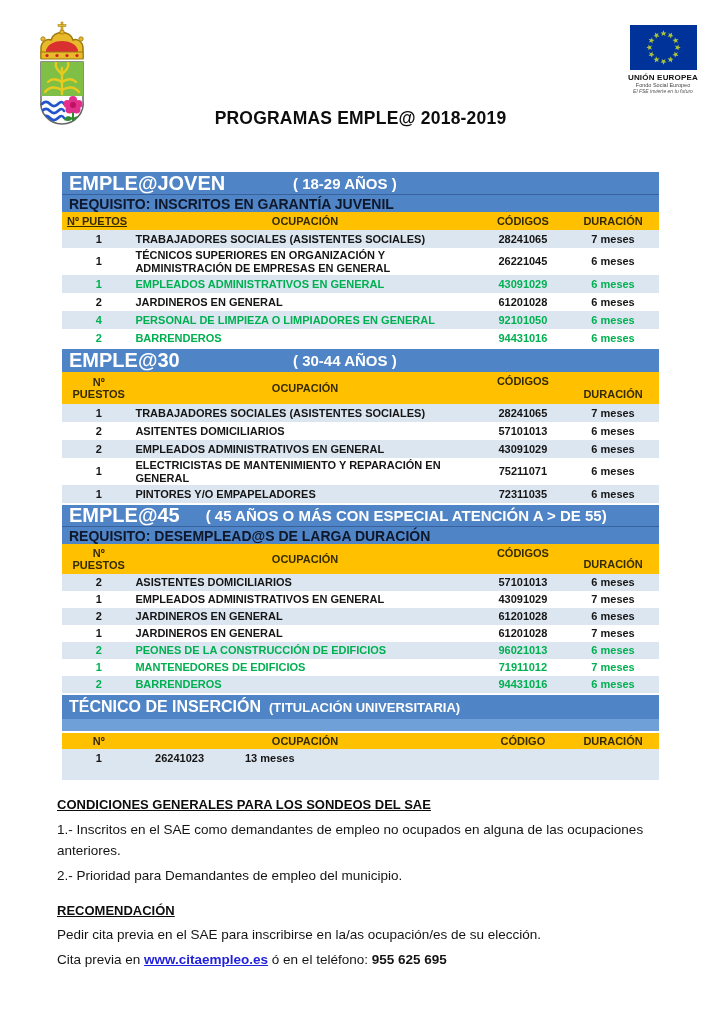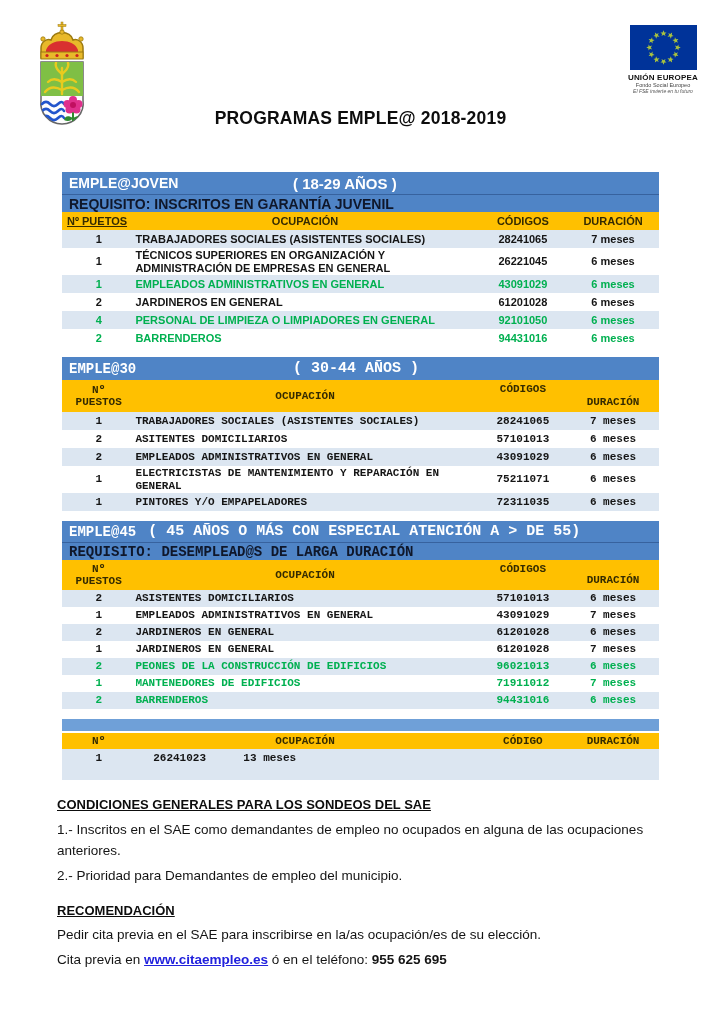--- a/index.html
+++ b/index.html
@@ -14,30 +14,30 @@
   .eu-name{font-size:8px;font-weight:bold;color:#111;margin-top:3px;letter-spacing:.2px;}
   .eu-l1{font-size:5.5px;color:#444;}
   .eu-l2{font-size:5px;color:#555;font-style:italic;}
   .title{
     position:absolute;top:108px;left:0;width:100%;text-align:center;
     font-size:17.5px;font-weight:bold;color:#0d0d0d;letter-spacing:.2px;
   }
   
   .tables{position:absolute;left:62px;top:172px;width:597px;}
   .tbl{width:100%;}
-  .tbl+.tbl{margin-top:10px;font-family:Liberation Mono, monospace;}
+  .tbl+.tbl{margin-top:2px;}
   .band{
     display:flex;align-items:center;background:var(--header-blue,#4F84C6);
     color:#fff;font-weight:bold;padding-left:7px;box-sizing:border-box;
   }
   .t1 .band,.t3 .band{border-bottom:1px solid rgba(26,58,108,.45);}
-  .band .t{font-size:14px;}
+  .band .t{font-size:20px;}
   .band .a{font-size:15px;}
   .t1 .band,.t2 .band{height:23px;}
-  .t3 .band{height:22px;}
+  .t3 .band{height:22px;gap:14px;}
   .t4 .band{height:24px;}
   .t1 .band .t,.t2 .band .t{width:224px;flex:none;}
   .t3 .band .t{margin-right:12px;}
   .t4 .band .t{font-size:16px;margin-right:8px;}
   .t4 .band .a{font-size:13px;}
   .req{
     height:17px;display:flex;align-items:center;background:var(--header-blue,#4F84C6);
     color:#0f172a;font-weight:bold;font-size:14px;padding-left:7px;box-sizing:border-box;
   }
   .strip{height:12px;background:var(--header-blue-light,#6FA0D8);margin-bottom:2px;}
@@ -315,20 +315,24 @@
           <div class="row stripe green">
             <div class="cell c-puestos">2</div>
             <div class="cell c-ocupacion">BARRENDEROS</div>
             <div class="cell c-codigo">94431016</div>
             <div class="cell c-duracion">6 meses</div>
           </div>
         </div>
     </div>
 
     <div class="tbl t4">
+      <div class="band">
+        <span class="t">TÉCNICO DE INSERCIÓN</span>
+        <span class="a">(TITULACIÓN UNIVERSITARIA)</span>
+      </div>
       <div class="strip"></div>
       <div class="ych">
         <div class="hcell c-puestos">Nº</div>
         <div class="hcell c-ocupacion">OCUPACIÓN</div>
         <div class="hcell c-codigo">CÓDIGO</div>
         <div class="hcell c-duracion">DURACIÓN</div>
       </div>
       <div class="rows">
           <div class="row stripe">
             <div class="cell c-puestos">1</div>

